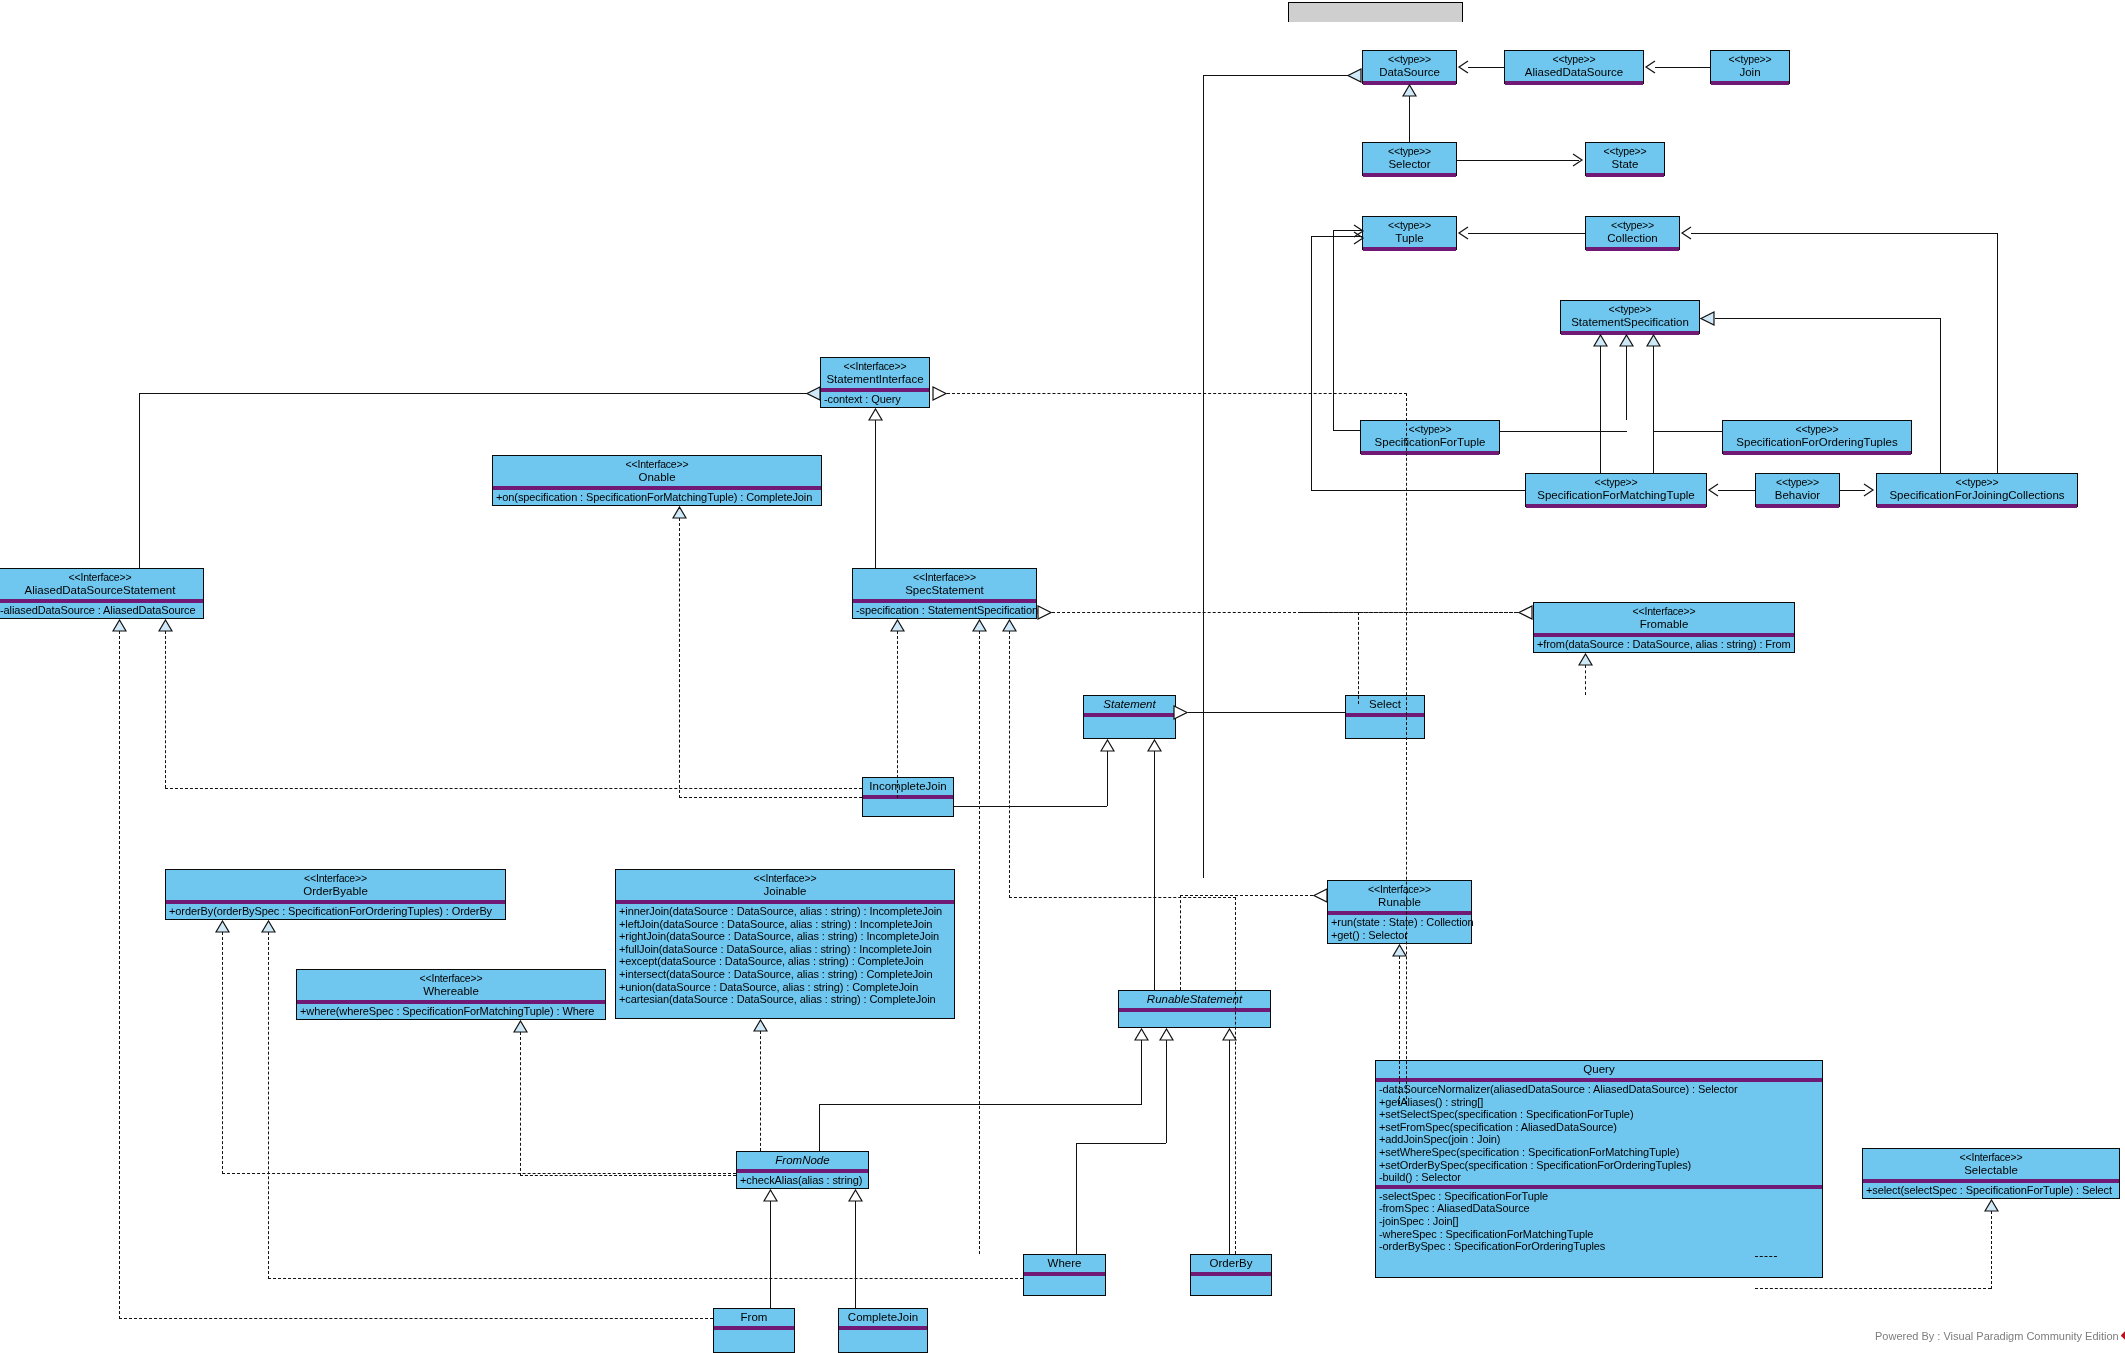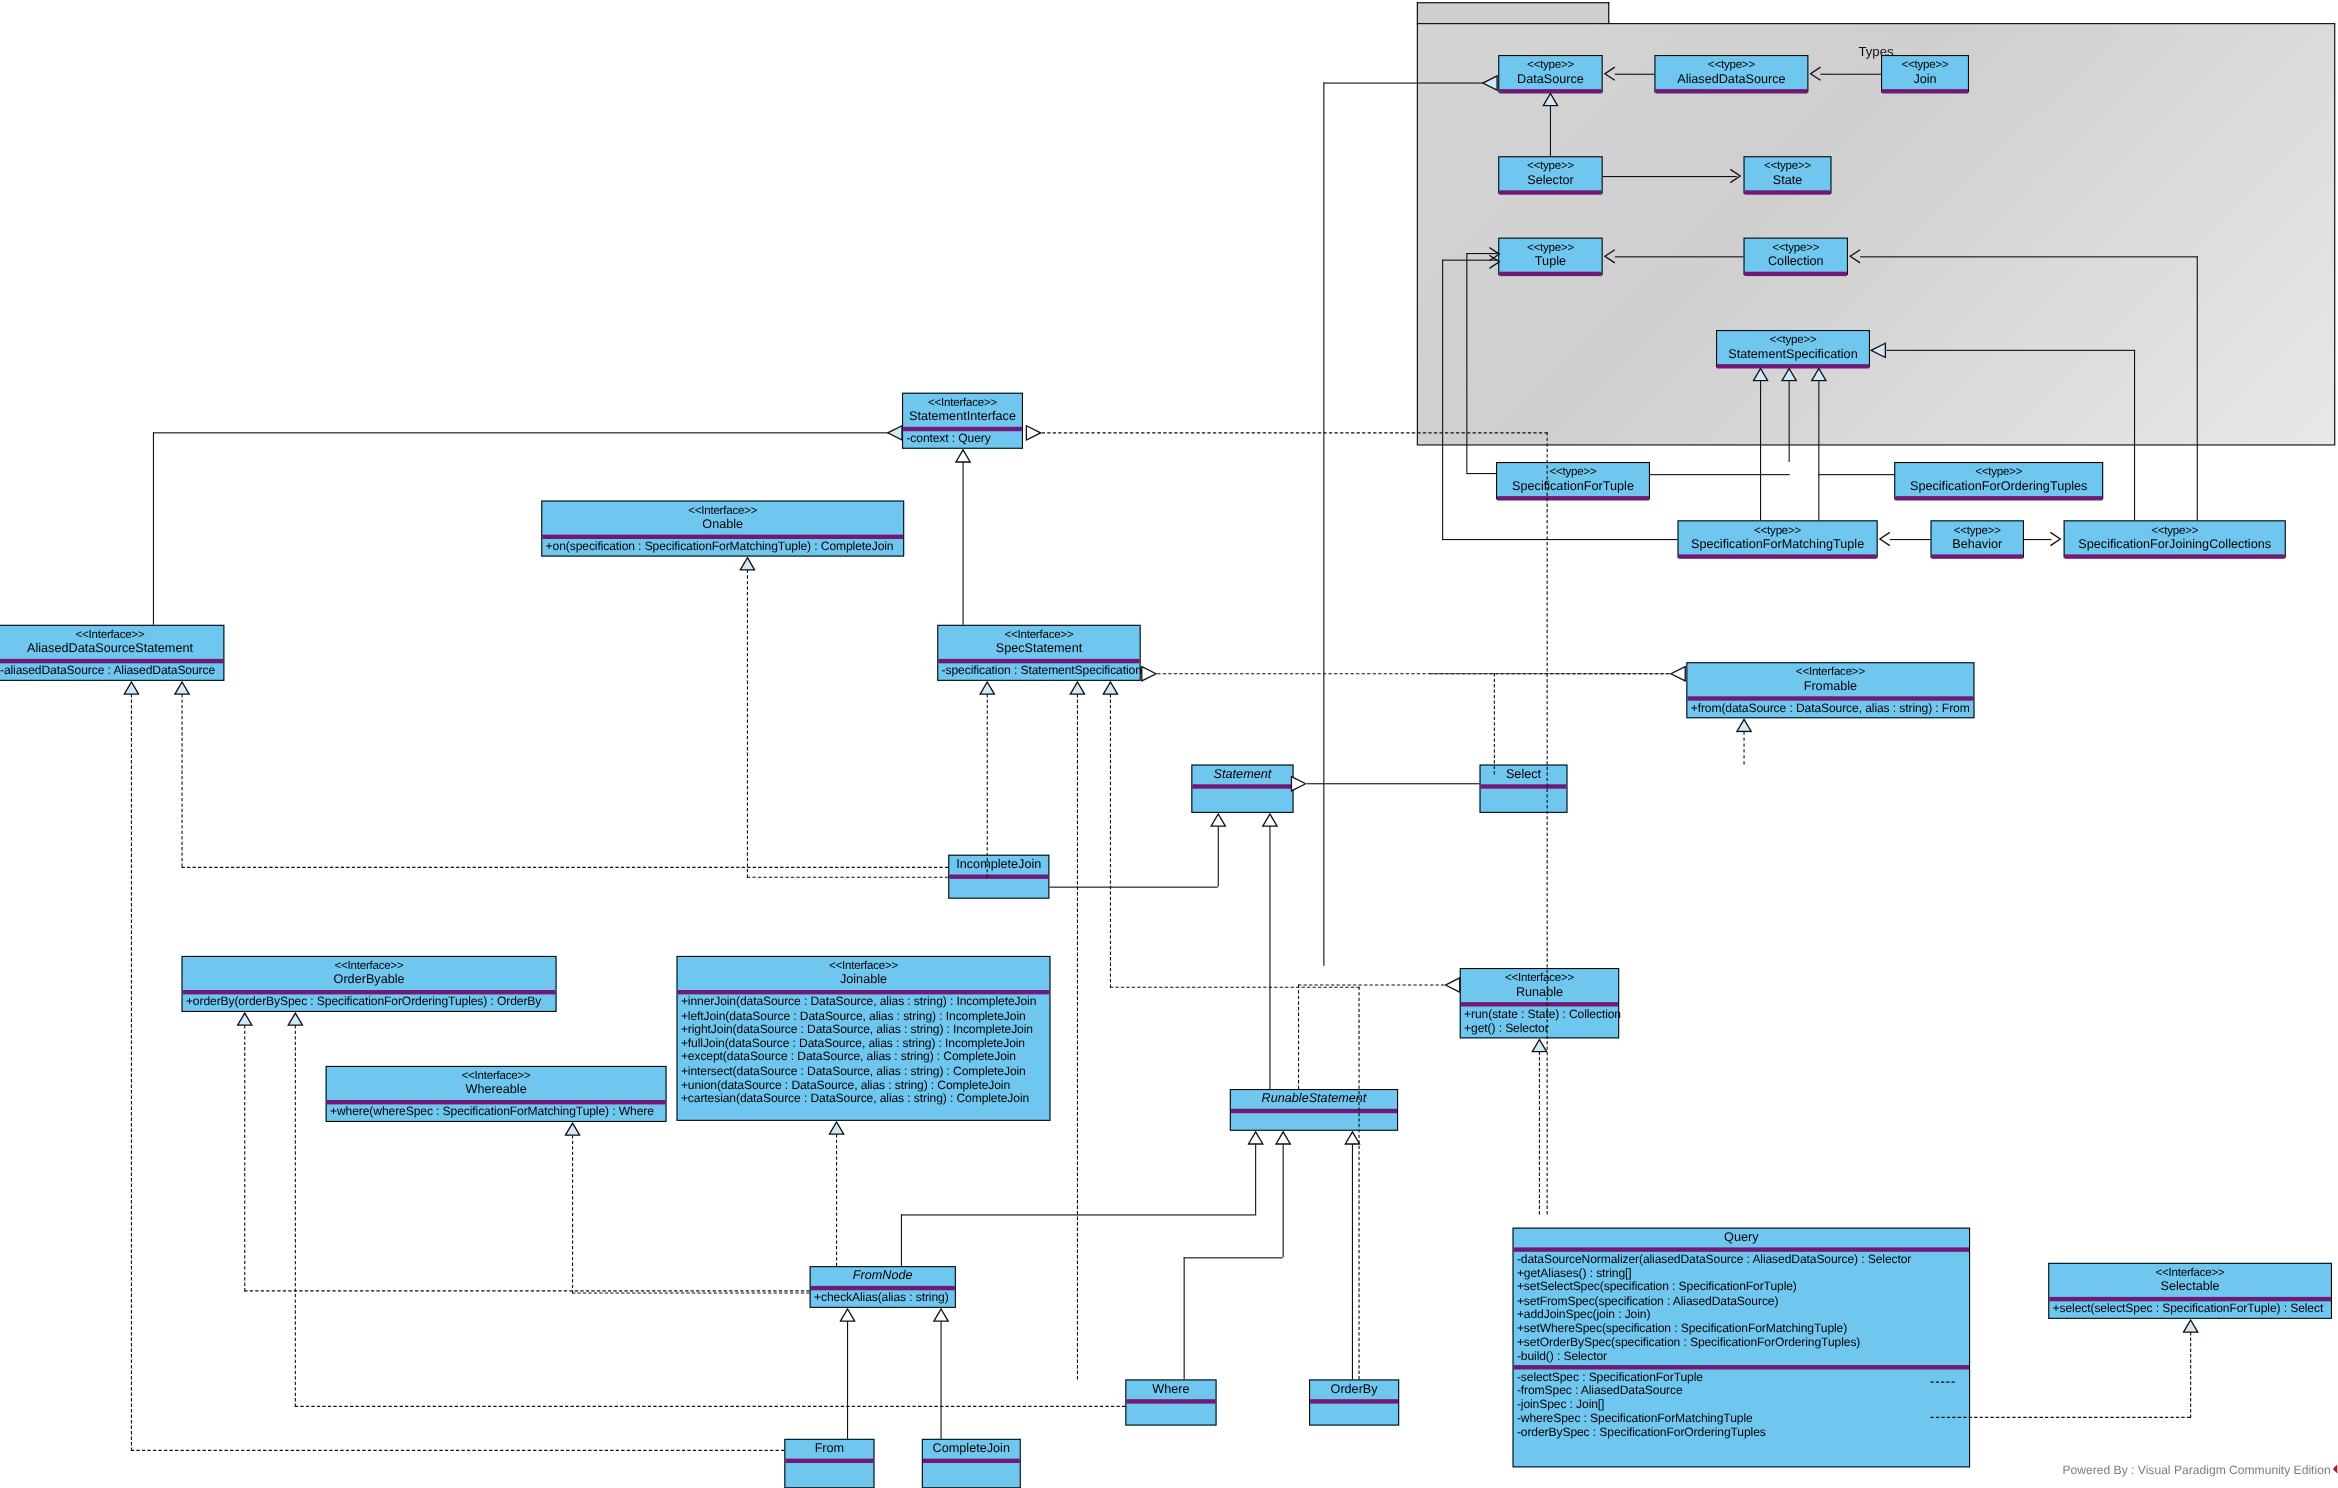--- a/index.html
+++ b/index.html
@@ -39,23 +39,20 @@
   .wm{position:absolute;font-size:11px;color:#7d7d7d;white-space:nowrap;}
   .wm .logo{display:inline-block;width:11px;height:11px;background:#b5121b;
             transform:rotate(45deg);margin-left:4px;vertical-align:-1px;border-radius:1px;}
 </style>
 </head>
 <body>
 
 <div id="canvas">
 
   <div class="pkg-tab" style="left:1288px;top:2px;width:175px;height:20px;"></div>
-  <div class="pkg" style="left:1288px;top:21px;width:835px;height:384px;">
-    <div class="pkg-title">Types</div>
-  </div>
 
   <div class="cls" style="left:1362px;top:50px;width:95px;height:34px;">
     <div class="hdr">
       <span class="stereo">&lt;&lt;type&gt;&gt;</span>
       <span class="nm">DataSource</span>
     </div>
     <div class="sect empty"></div>
   </div>
 
   <div class="cls" style="left:1504px;top:50px;width:140px;height:34px;">
@@ -320,21 +317,21 @@
   <div class="cls" style="left:1862px;top:1148px;width:258px;height:51px;">
     <div class="hdr">
       <span class="stereo">&lt;&lt;Interface&gt;&gt;</span>
       <span class="nm">Selectable</span>
     </div>
     <div class="sect">
       <div class="row">+select(selectSpec : SpecificationForTuple) : Select</div>
     </div>
   </div>
 
-  <div class="cls" style="left:1375px;top:1116px;width:416px;height:218px;">
+  <div class="cls" style="left:1375px;top:1060px;width:448px;height:218px;">
     <div class="hdr">
       <span class="nm">Query</span>
     </div>
     <div class="sect">
       <div class="row">-dataSourceNormalizer(aliasedDataSource : AliasedDataSource) : Selector</div>
       <div class="row">+getAliases() : string[]</div>
       <div class="row">+setSelectSpec(specification : SpecificationForTuple)</div>
       <div class="row">+setFromSpec(specification : AliasedDataSource)</div>
       <div class="row">+addJoinSpec(join : Join)</div>
       <div class="row">+setWhereSpec(specification : SpecificationForMatchingTuple)</div>

